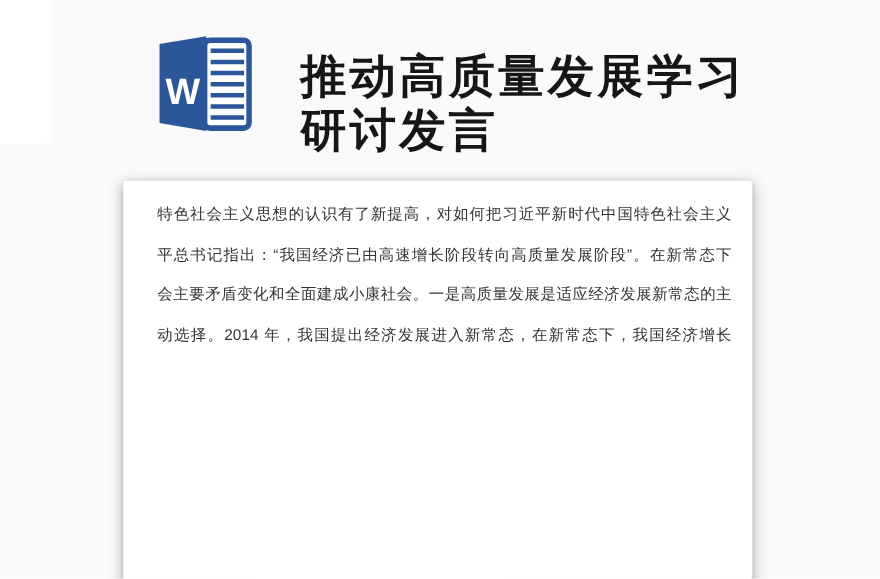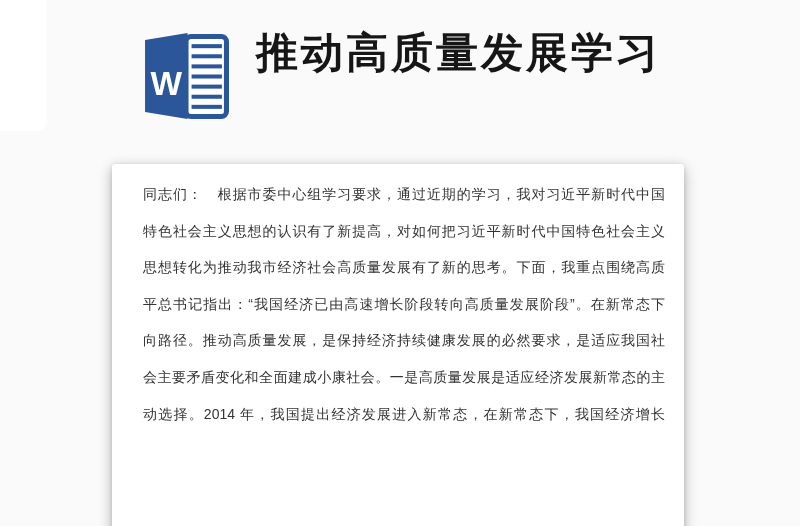--- a/index.html
+++ b/index.html
@@ -13,21 +13,21 @@
   
   .corner-panel{
     position:absolute;left:0;top:0;width:47px;height:131px;
     background:var(--page-bg,#ffffff);border-radius:0 0 10px 0;
   }
 
   
   .doc-header{position:absolute;left:143px;top:28px;display:flex;align-items:flex-start;gap:27px}
   .word-icon{width:86px;height:88px;color:var(--accent,#2b579a);margin-top:4px;flex:none}
   .doc-title{
-    margin:0;display:flex;flex-direction:column;
+    margin:17px;display:flex;flex-direction:column;
     font-size:42px;line-height:49px;font-weight:bold;
     letter-spacing:3px;color:var(--title-color,#161616);
   }
 
   
   .doc-page{
     position:absolute;left:112px;top:164px;width:572px;height:700px;
     background:var(--page-bg,#ffffff);
     border-radius:3px 3px 0 0;
     box-shadow:0 4px 14px rgba(0,0,0,0.30), 0 1px 4px rgba(0,0,0,0.12);
@@ -58,28 +58,26 @@
         <line x1="48" y1="54" x2="78" y2="54"></line>
         <line x1="48" y1="64" x2="78" y2="64"></line>
         <line x1="48" y1="74" x2="78" y2="74"></line>
       </g>
       <polygon points="2,8 44,1 44,86 2,79" fill="currentColor"></polygon>
       <text x="23" y="62" text-anchor="middle" font-size="33" font-weight="bold" font-family="Liberation Sans, sans-serif" fill="#ffffff">W</text>
     </svg>
 
     <h1 class="doc-title">
       <span class="title-line">推动高质量发展学习</span>
+      <span class="title-line">研讨发言</span>
     </h1>
   </header>
 
   <main class="doc-page">
     <div class="doc-body">
-        <p class="doc-line">同志们：　根据市委中心组学习要求，通过近期的学习，我对习近平新时代中国</p>
         <p class="doc-line">特色社会主义思想的认识有了新提高，对如何把习近平新时代中国特色社会主义</p>
-        <p class="doc-line">思想转化为推动我市经济社会高质量发展有了新的思考。下面，我重点围绕高质</p>
         <p class="doc-line">平总书记指出：“我国经济已由高速增长阶段转向高质量发展阶段”。在新常态下</p>
-        <p class="doc-line">向路径。推动高质量发展，是保持经济持续健康发展的必然要求，是适应我国社</p>
         <p class="doc-line">会主要矛盾变化和全面建成小康社会。一是高质量发展是适应经济发展新常态的主</p>
         <p class="doc-line">动选择。2014 年，我国提出经济发展进入新常态，在新常态下，我国经济增长</p>
       </div>
   </main>
 
 </div>
 
 </body></html>

